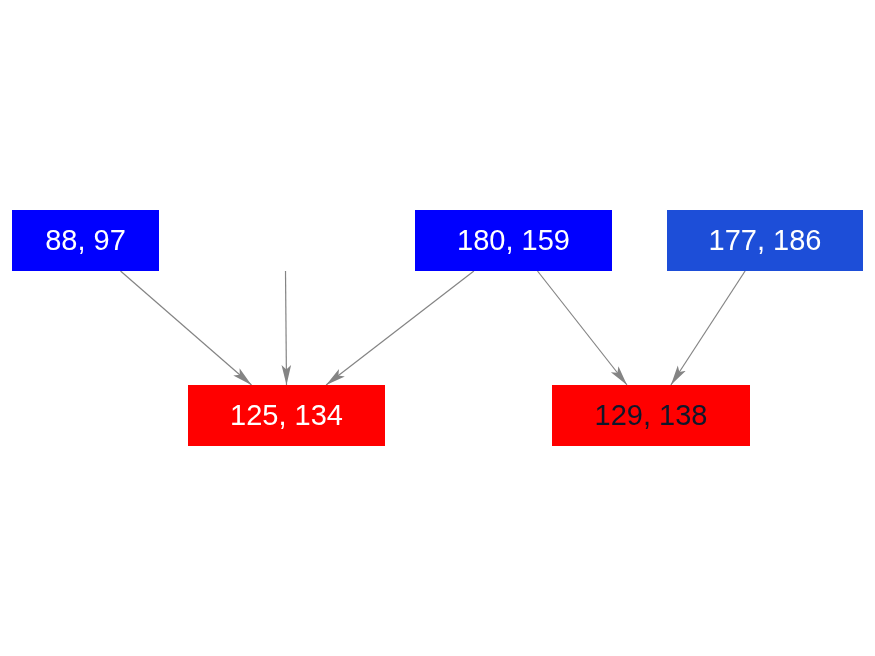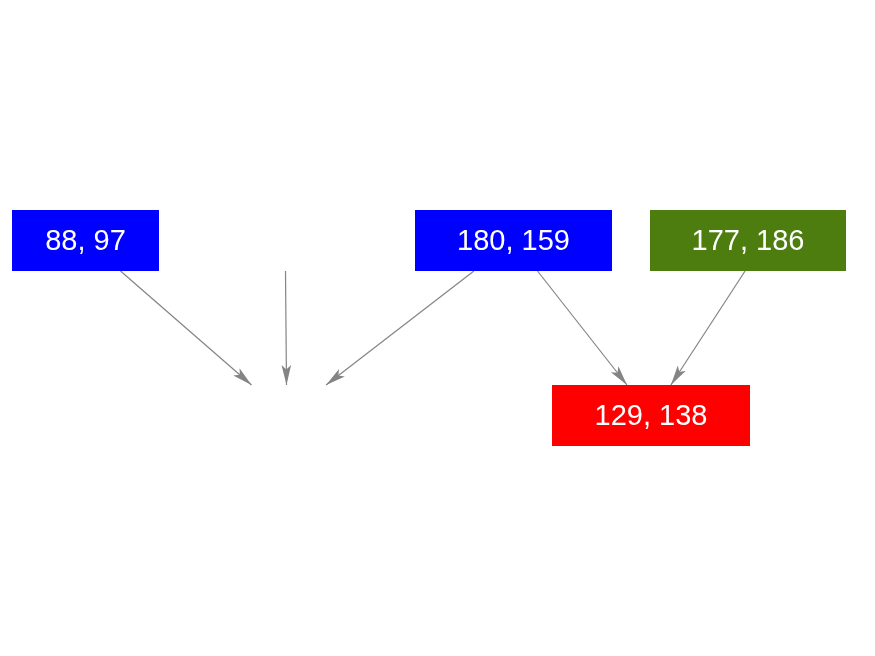--- a/index.html
+++ b/index.html
@@ -57,16 +57,17 @@
         <line x1="120.5" y1="271" x2="251.5" y2="385" stroke="#848484" stroke-width="1.2" marker-end="url(#arrowhead)"></line>
         <line x1="285.5" y1="271" x2="286.5" y2="385" stroke="#848484" stroke-width="1.2" marker-end="url(#arrowhead)"></line>
         <line x1="473.9" y1="271" x2="326.1" y2="385" stroke="#848484" stroke-width="1.2" marker-end="url(#arrowhead)"></line>
         <line x1="537.5" y1="271" x2="627" y2="385" stroke="#848484" stroke-width="1.2" marker-end="url(#arrowhead)"></line>
         <line x1="745.1" y1="271" x2="670.9" y2="385" stroke="#848484" stroke-width="1.2" marker-end="url(#arrowhead)"></line>
       </g>
   </svg>
   <div id="nodes-layer">
       <div class="node" style="left: 12px; top: 210px; width: 147px; height: 61px; background: rgb(0, 0, 255); color: rgb(255, 255, 255);">88, 97</div>
       <div class="node" style="left: 415px; top: 210px; width: 197px; height: 61px; background: rgb(0, 0, 255); color: rgb(255, 255, 255);">180, 159</div>
-      <div class="node" style="left: 650px; top: 210px; width: 196px; height: 61px; background: #4d7c0f; color: rgb(255, 255, 255);">177, 186</div>
-      <div class="node" style="left: 552px; top: 385px; width: 198px; height: 61px; background: rgb(255, 0, 0); color: #ffffff;">129, 138</div>
+      <div class="node" style="left: 667px; top: 210px; width: 196px; height: 61px; background: #1d4ed8; color: rgb(255, 255, 255);">177, 186</div>
+      <div class="node" style="left: 188px; top: 385px; width: 197px; height: 61px; background: rgb(255, 0, 0); color: rgb(255, 255, 255);">125, 134</div>
+      <div class="node" style="left: 552px; top: 385px; width: 198px; height: 61px; background: rgb(255, 0, 0); color: #0f172a;">129, 138</div>
     </div>
 </div>
 
 </body></html>

